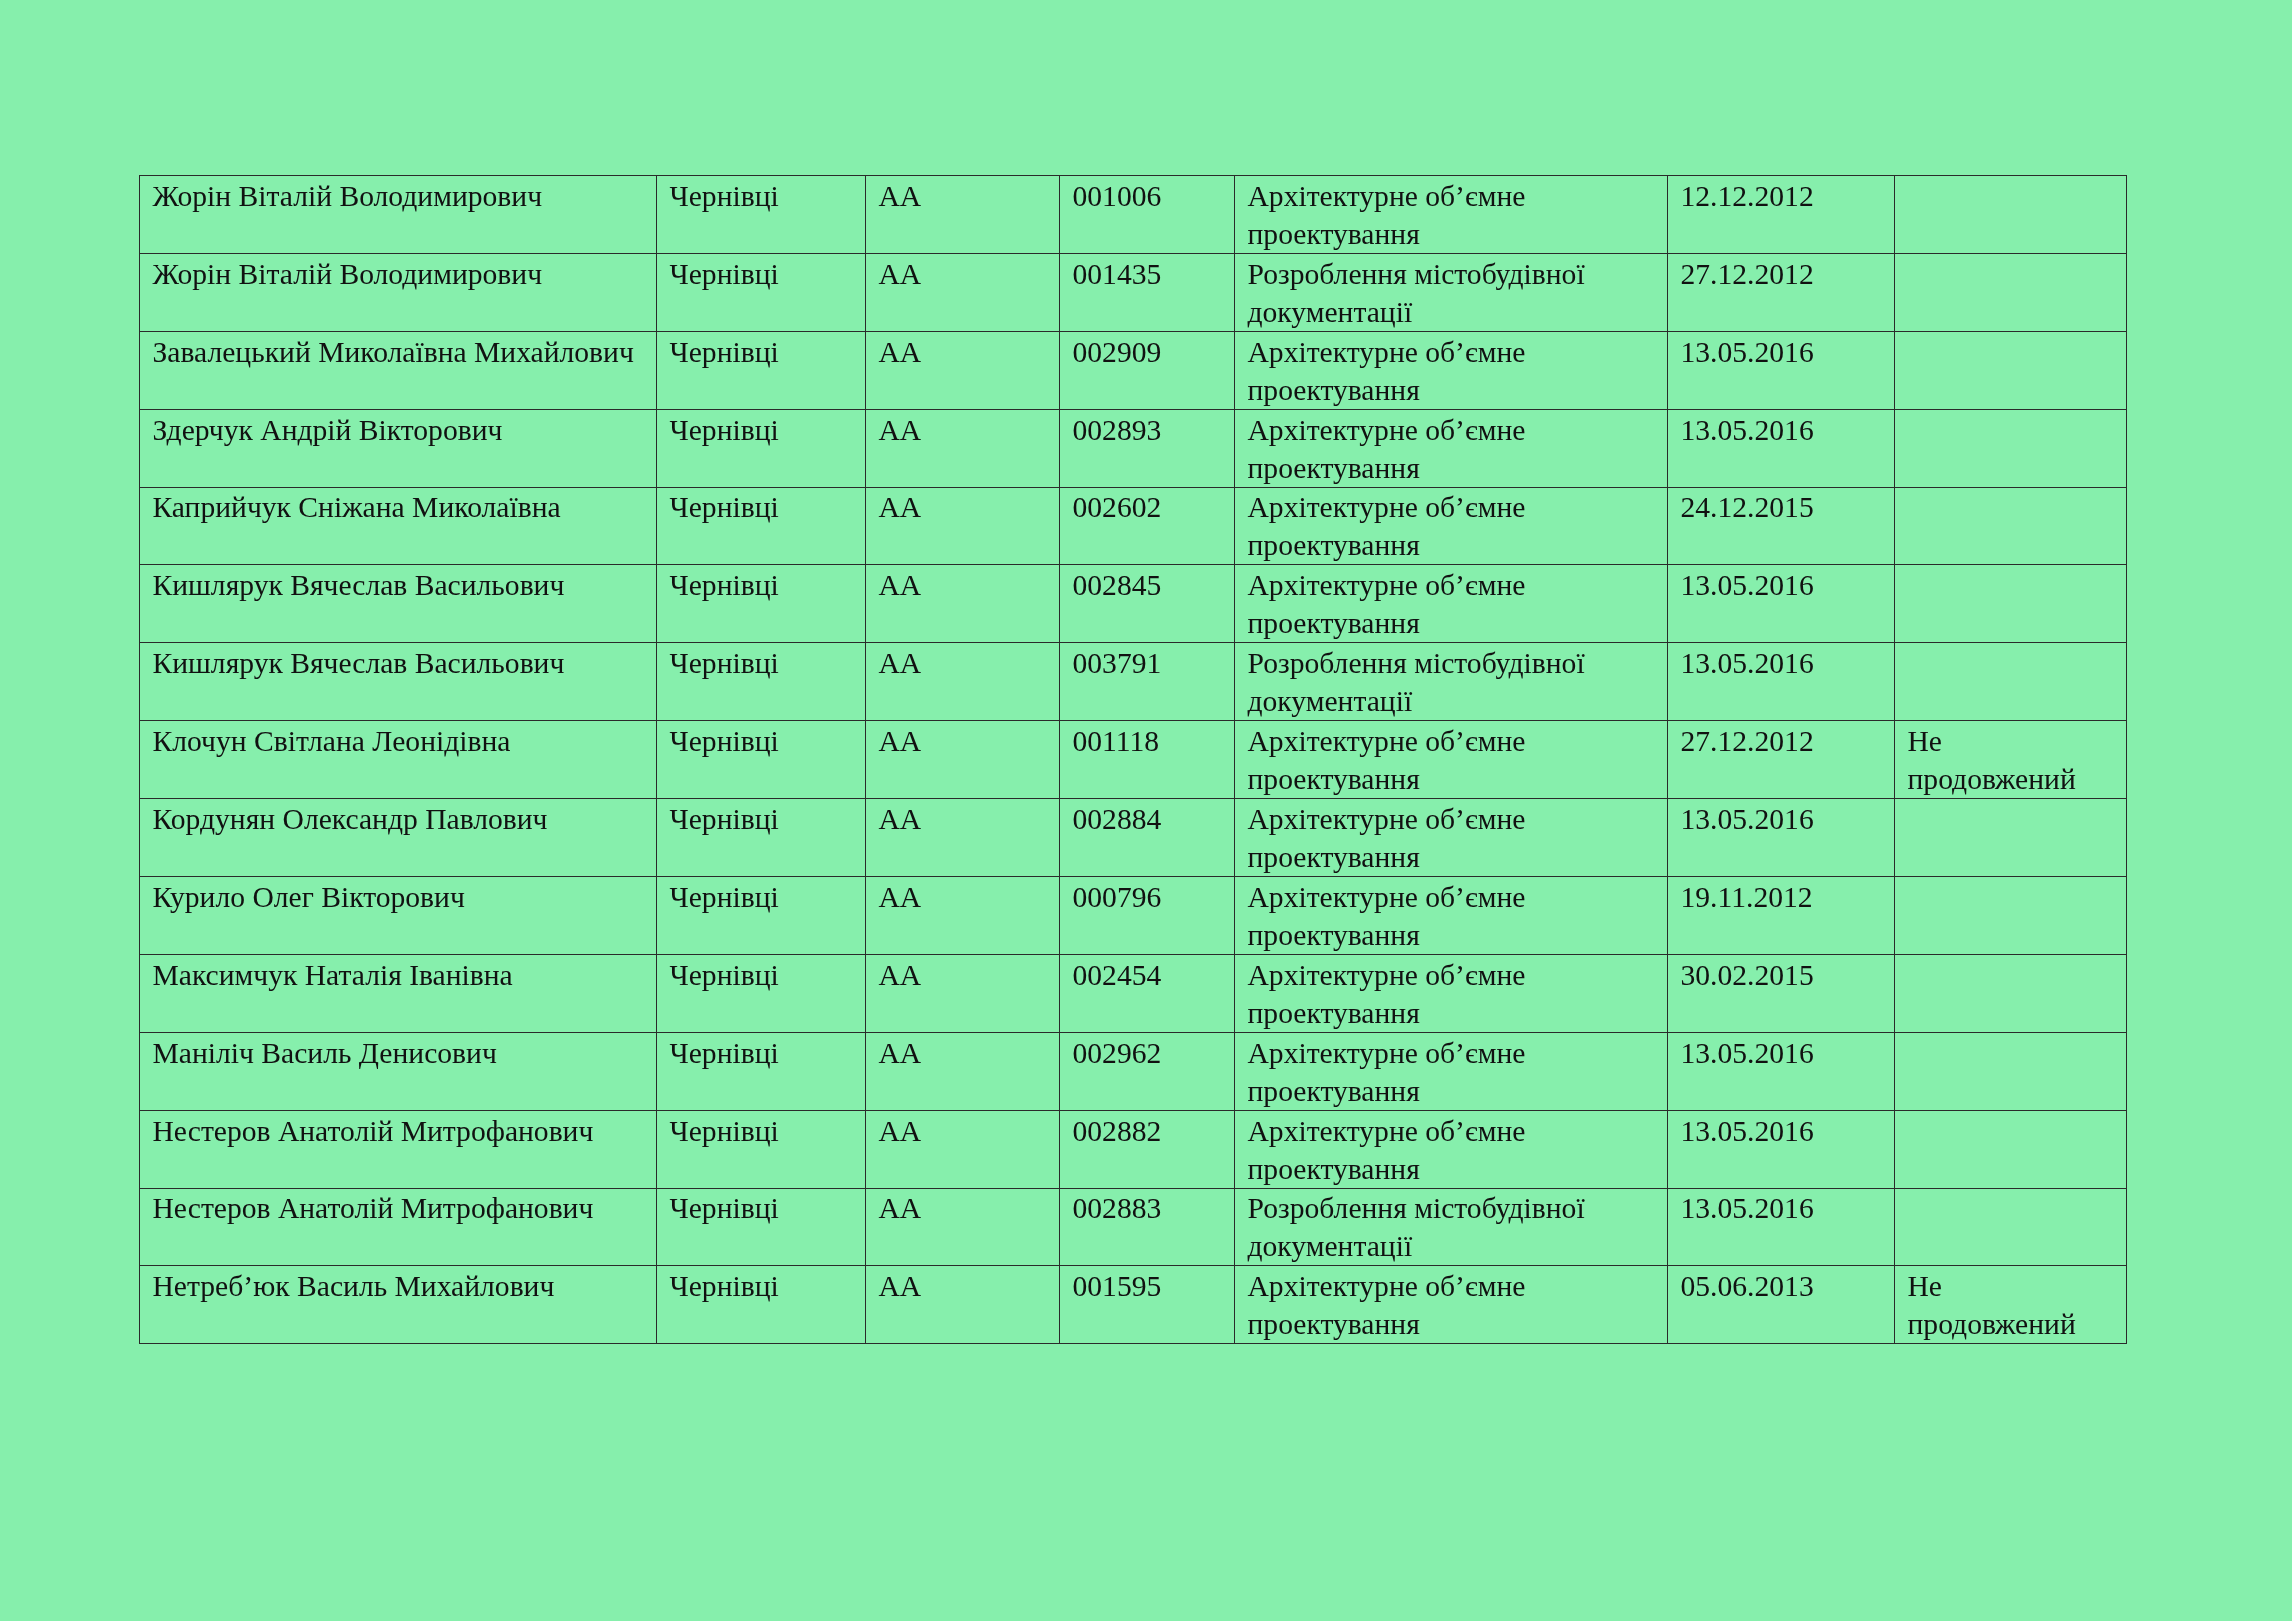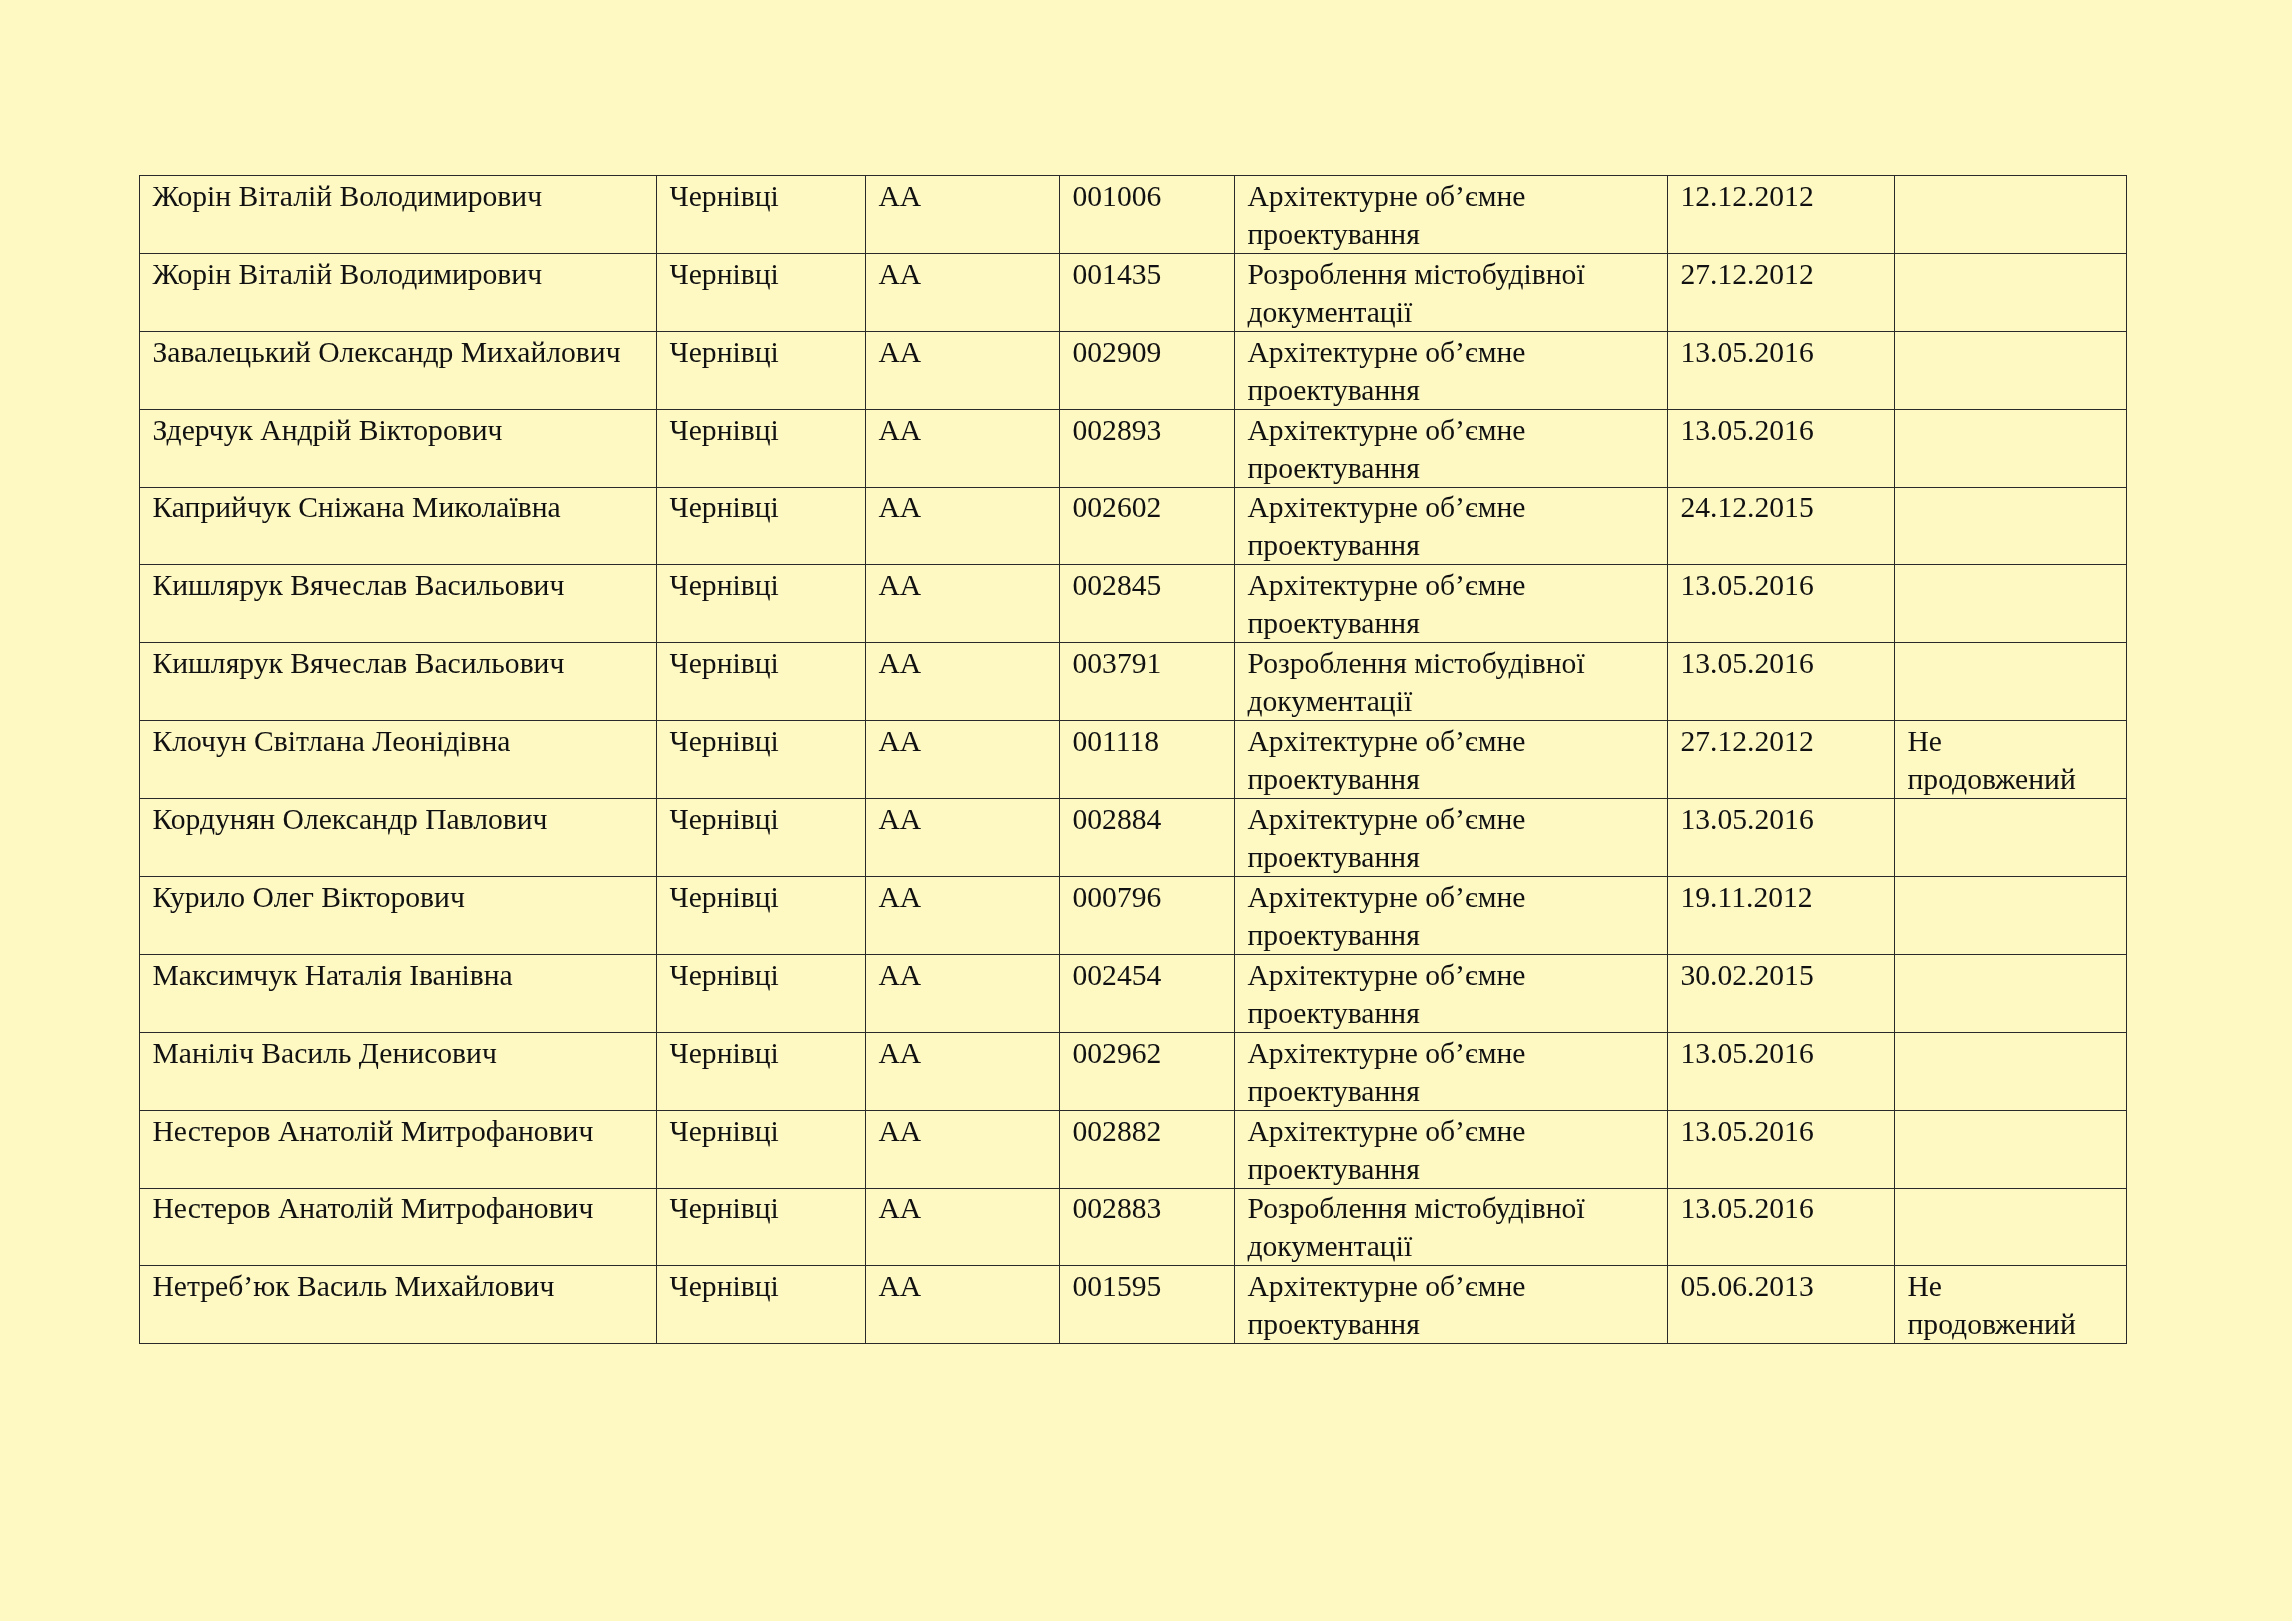--- a/index.html
+++ b/index.html
@@ -1,17 +1,17 @@
 <!DOCTYPE html>
 <html style="font-size:14.3px"><head>
 <meta charset="utf-8">
 <style>
   html, body { margin: 0; padding: 0; background: #ffffff; }
   body { width: 2293px; height: 1621px; position: relative; overflow: hidden; }
-  .page { position: absolute; left: 0; top: 0; width: 2293px; height: 1621px; background: #fef9c3; }
+  .page { position: absolute; left: 0; top: 0; width: 2293px; height: 1621px; background: #86efac; }
   table.registry {
     position: absolute;
     left: 139px; top: 175px;
     width: 1987px;
     border-collapse: collapse;
     table-layout: fixed;
     font-family: "Liberation Serif", "DejaVu Serif", serif;
     font-size: 29.6px;
     line-height: 38px;
     color: #111111;
@@ -61,21 +61,21 @@
         <tr style="">
         <td>Жорін Віталій Володимирович</td>
         <td>Чернівці</td>
         <td>АА</td>
         <td>001435</td>
         <td>Розроблення містобудівної документації</td>
         <td>27.12.2012</td>
         <td></td>
       </tr>
         <tr style="">
-        <td>Завалецький Олександр Михайлович</td>
+        <td>Завалецький Миколаївна Михайлович</td>
         <td>Чернівці</td>
         <td>АА</td>
         <td>002909</td>
         <td>Архітектурне об’ємне проектування</td>
         <td>13.05.2016</td>
         <td></td>
       </tr>
         <tr style="">
         <td>Здерчук Андрій Вікторович</td>
         <td>Чернівці</td>

